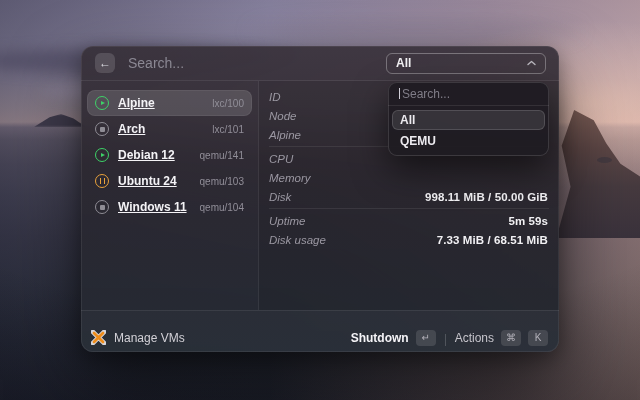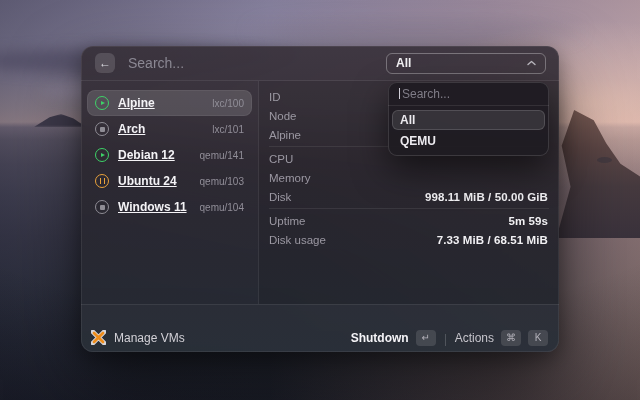--- a/index.html
+++ b/index.html
@@ -63,26 +63,26 @@
   .st.running{border-color:#3dd167;color:#3dd167;}
   .st.running::after{content:"";border-left:4.5px solid currentColor;border-top:2.8px solid transparent;
     border-bottom:2.8px solid transparent;margin-left:1px;}
   .st.stopped::after{content:"";width:5px;height:5px;background:currentColor;border-radius:1px;}
   .st.paused{border-color:#e9a23b;color:#e9a23b;}
   .st.paused::after{content:"";width:5px;height:5.5px;border-left:1.6px solid currentColor;
     border-right:1.6px solid currentColor;box-sizing:border-box;}
   
   .detailpane{flex:1;padding:6px 0 0;background:rgba(0,0,0,.07);}
   .drow{height:19px;display:flex;align-items:center;padding:0 11px 0 10px;}
-  .dlabel{font-size:11.5px;color:#9b98a2;}
+  .dlabel{font-size:11.5px;color:#9b98a2;font-style:italic;}
   .dvalue{margin-left:auto;font-size:11.5px;font-weight:bold;color:#f2f1f4;letter-spacing:.1px;}
   .dsep{height:1px;background:rgba(255,255,255,.08);margin:2px 10px 2px 10px;}
   
   .footer{height:29px;flex:0 0 auto;border-top:1px solid rgba(255,255,255,.08);
-    display:flex;align-items:center;padding:18px 11px 0 10px;background:rgba(255,255,255,.02);
+    display:flex;align-items:center;padding:12px 11px 0 10px;background:rgba(255,255,255,.02);
     border-radius:0 0 12px 12px;}
   .applabel{margin-left:8px;font-size:12px;color:#d3d1d7;}
   .fright{margin-left:auto;display:flex;align-items:flex-end;gap:7px;}
   .faction{display:flex;align-items:center;gap:7px;}
   .fprimary{font-size:12px;font-weight:bold;color:#f5f4f7;}
   .fsecondary{font-size:12px;color:#c6c4cb;}
   .kbd{min-width:10px;height:16px;padding:0 5px;border-radius:4px;background:rgba(255,255,255,.12);
     display:flex;align-items:center;justify-content:center;font-size:10px;color:#b3b1b9;line-height:1;}
   .fsep{width:1px;height:12px;background:rgba(255,255,255,.18);margin:0 2px;}
   

